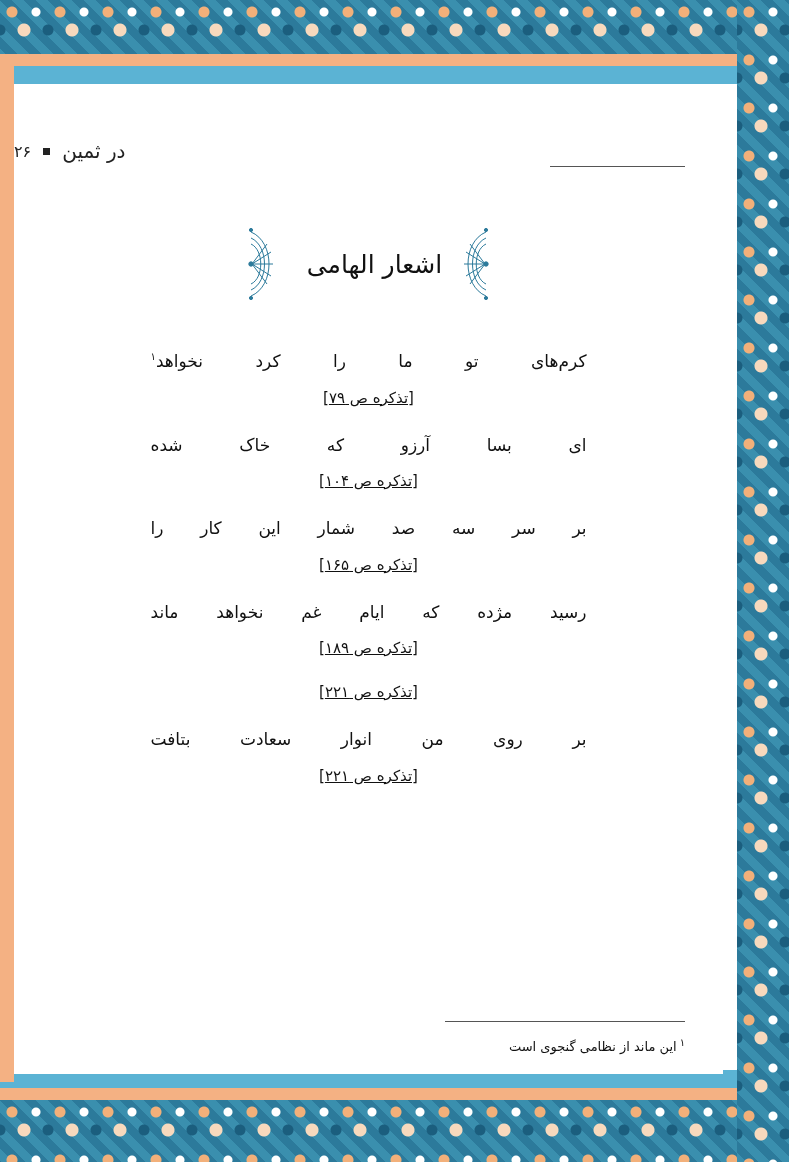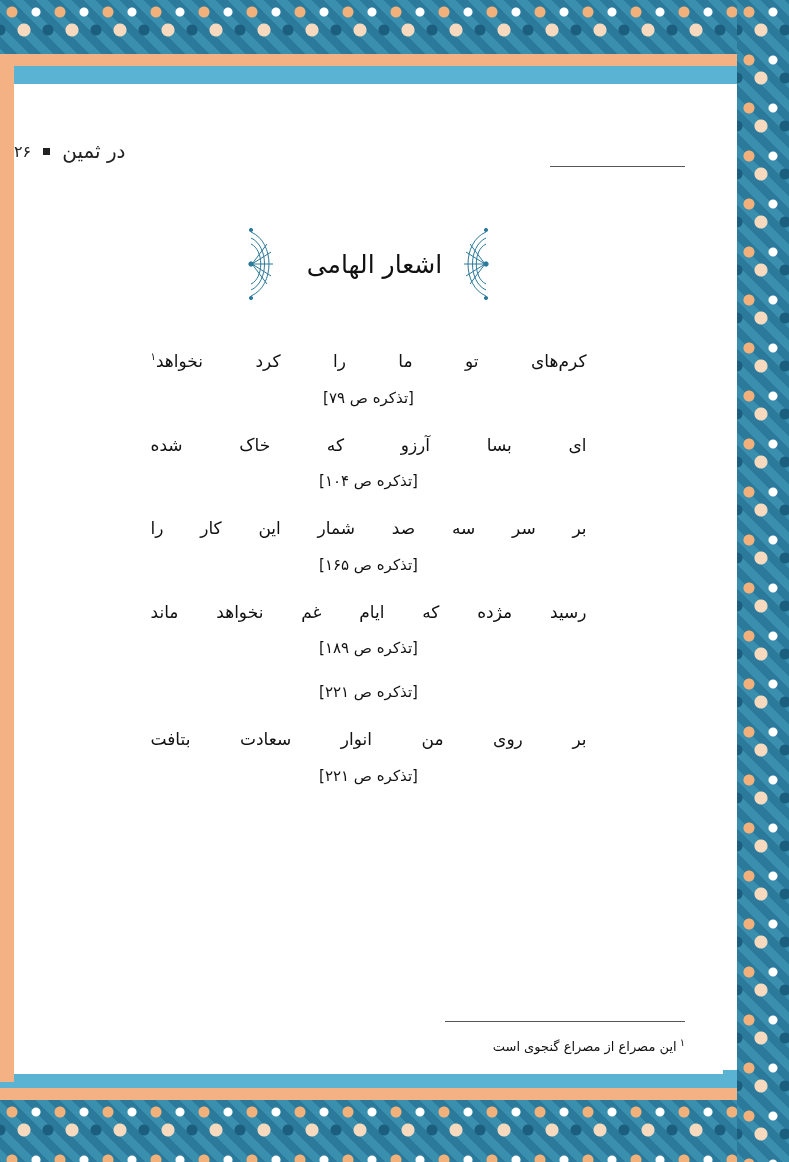--- a/index.html
+++ b/index.html
@@ -146,20 +146,21 @@
     font-size: 10px;
     vertical-align: super;
   }
   .citation {
     font-size: 15px;
     color: #111;
     text-align: center;
     margin: 14px 0 26px 0;
     direction: rtl;
     letter-spacing: 0.4px;
+    text-decoration: underline;
   }
 
   
   .footnote-rule {
     position: absolute;
     bottom: 52px;
     right: 38px;
     width: 240px;
     height: 1px;
     background: #555;
@@ -249,17 +250,17 @@
 
       <div class="citation">[تذکره ص ۲۲۱]</div>
 
       <div class="verse-line"><span>بر روی من انوار سعادت بتافت</span></div>
       <div class="citation">[تذکره ص ۲۲۱]</div>
 
     </div>
 
     <div class="footnote-rule"></div>
     <div class="footnote">
-      <sup>۱</sup><span>این مصراع از مصراع گنجوی است</span>
+      <sup>۱</sup><span>این ماند از نظامی گنجوی است</span>
     </div>
 
   </div>
 </div>
 
 </body></html>

